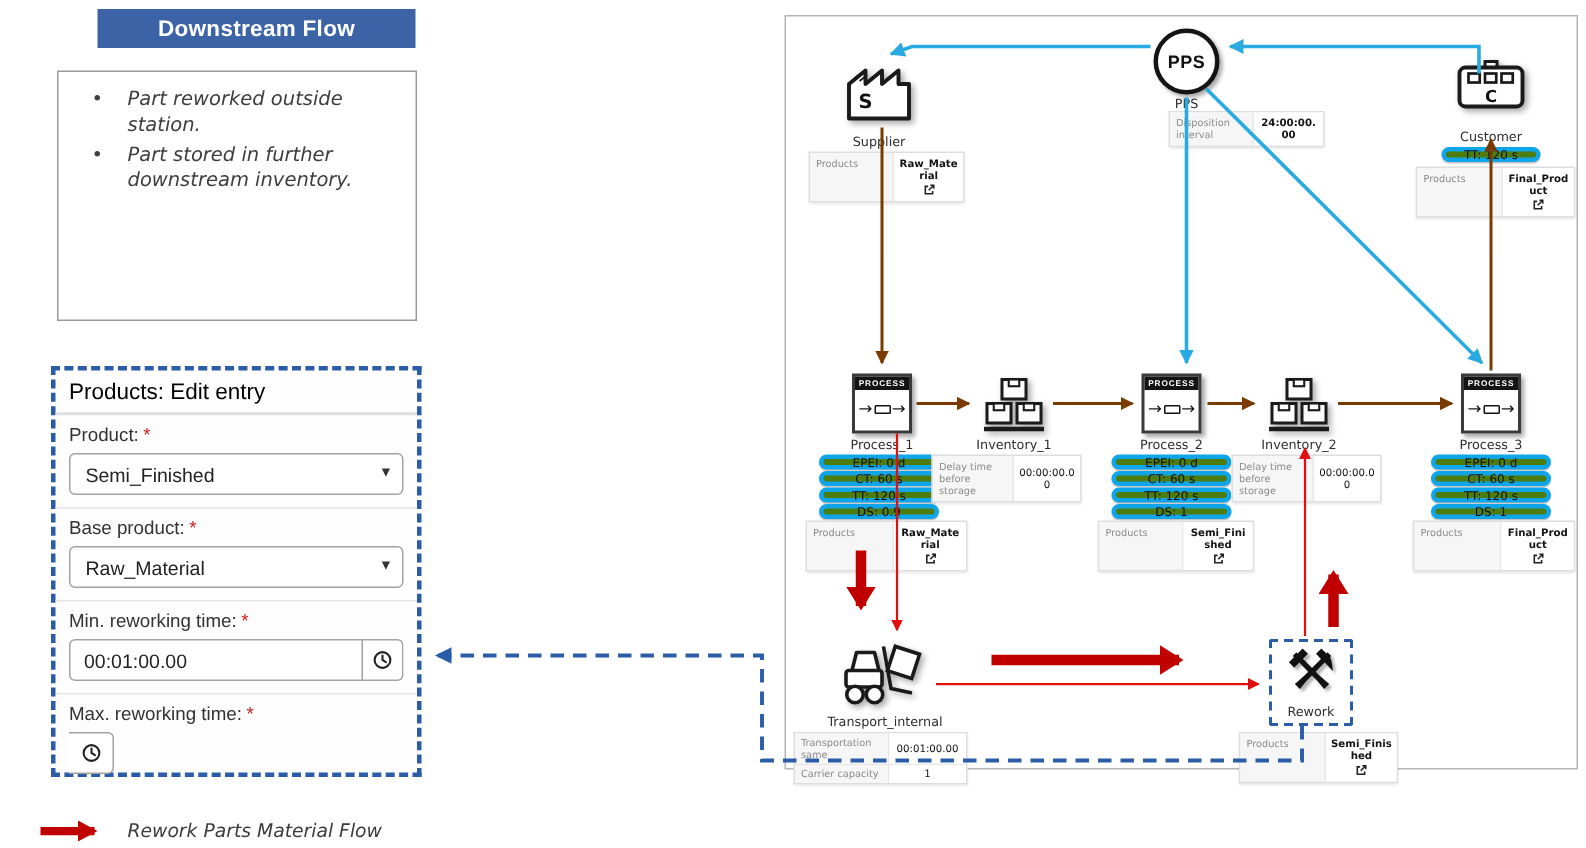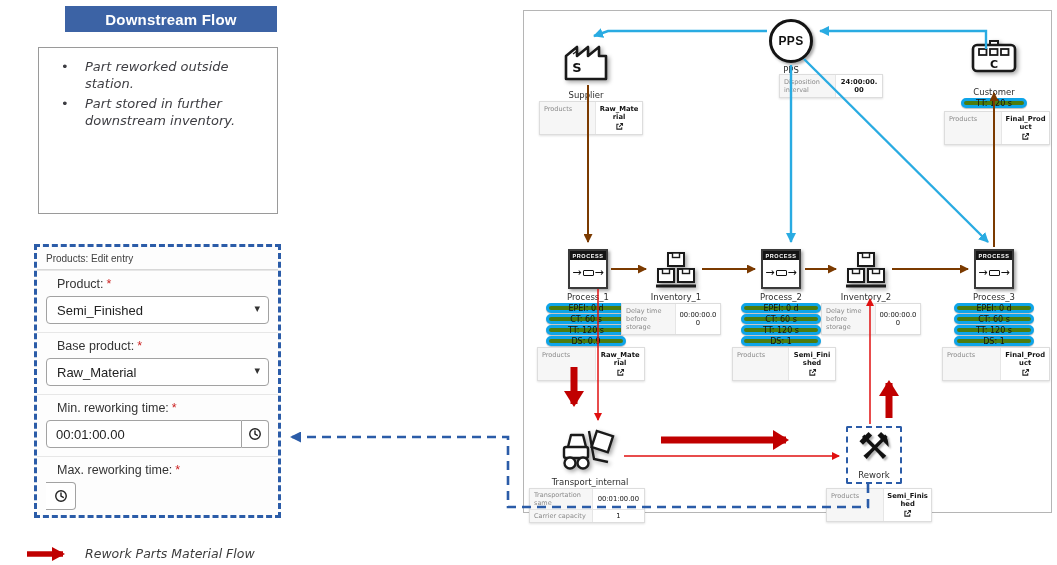--- a/index.html
+++ b/index.html
@@ -13,25 +13,25 @@
   .notes-box { position:absolute; left:38px; top:47px; width:240px; height:167px;
     border:1px solid #9a9a9a; background:#fff; padding:10px 6px 6px 10px;
     font-family:"DejaVu Sans", sans-serif; font-style:italic; color:#3d3d42;
     font-size:13px; line-height:1.33; }
   .notes-box ul { list-style:none; }
   .notes-box li { position:relative; padding-left:36px; margin-bottom:2px; }
   .notes-box li::before { content:"•"; position:absolute; left:12px; top:0; font-style:normal; }
 
   .form-panel { position:absolute; left:34px; top:244px; width:247px; height:274px;
     border:3px dashed #2b5ca8; background:#fdfdfd; z-index:2; }
-  .form-title { font-size:10px; color:#404040; padding:6px 9px 5px;
+  .form-title { font-size:15px; color:#000000; padding:6px 9px 5px;
     border-bottom:1px solid #d8d8d8; }
   .fgroup { border-top:1px solid #e7e7e7; }
   .fgroup:first-of-type { border-top:none; }
-  .flabel { font-size:12.5px; color:#333; padding:6px 9px 4px;margin-left:11px; }
+  .flabel { font-size:12.5px; color:#333; padding:6px 9px 4px; }
   .req { color:#c22; margin-left:3px; }
   .fctrl { margin:1px 9px 8px; position:relative; }
   .select { height:28px; border:1px solid #a2a2a2; border-radius:4px; background:#fff;
     font-size:13px; color:#222; display:flex; align-items:center; padding:0 26px 0 10px; cursor:pointer; }
   .select::after { content:"▾"; position:absolute; right:9px; top:6px; font-size:11px; color:#333; }
   .timerow { display:flex; }
   .tinput { flex:1; height:28px; border:1px solid #a2a2a2; border-radius:4px 0 0 4px;
     font-size:13px; color:#222; padding:0 9px; outline:none; background:#fff;
     font-family:"Liberation Sans", sans-serif; }
   .clockbtn { width:30px; height:28px; border:1px solid #a2a2a2; border-left:none;

